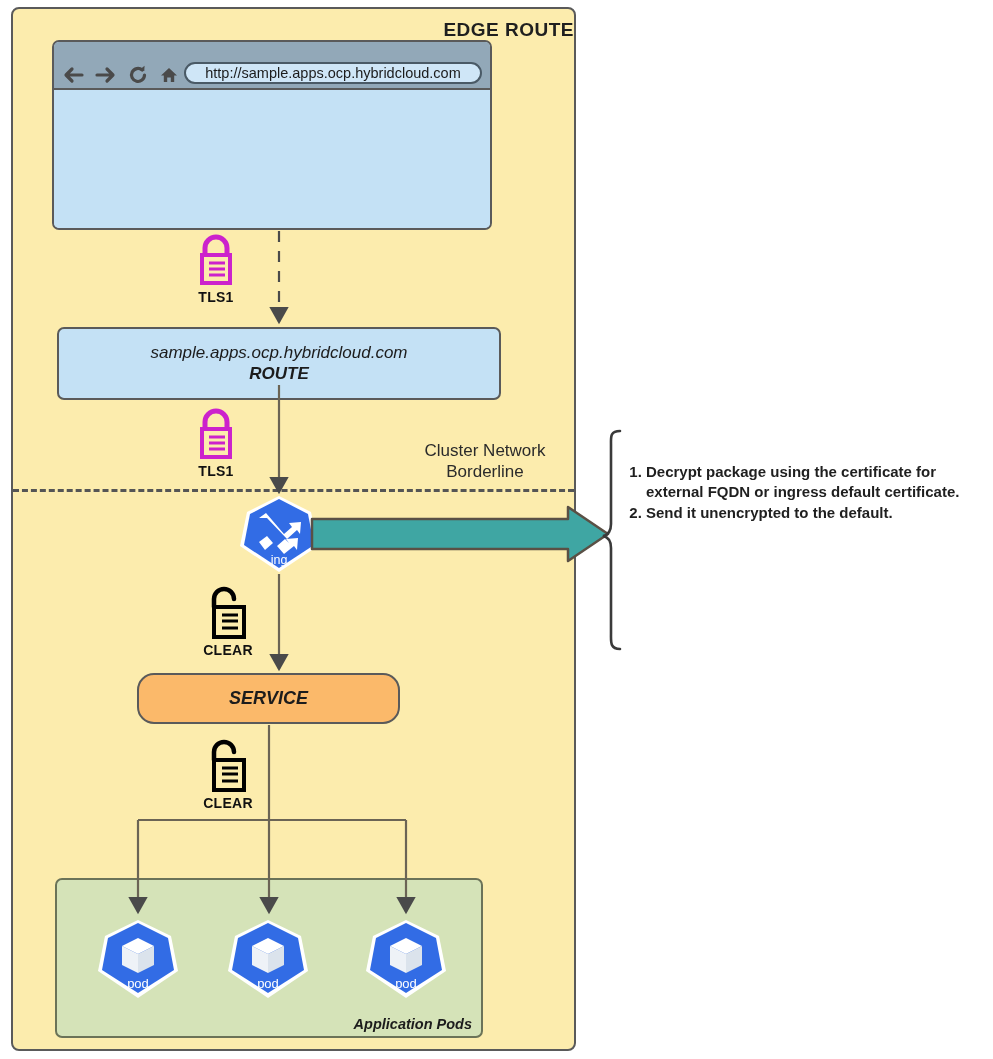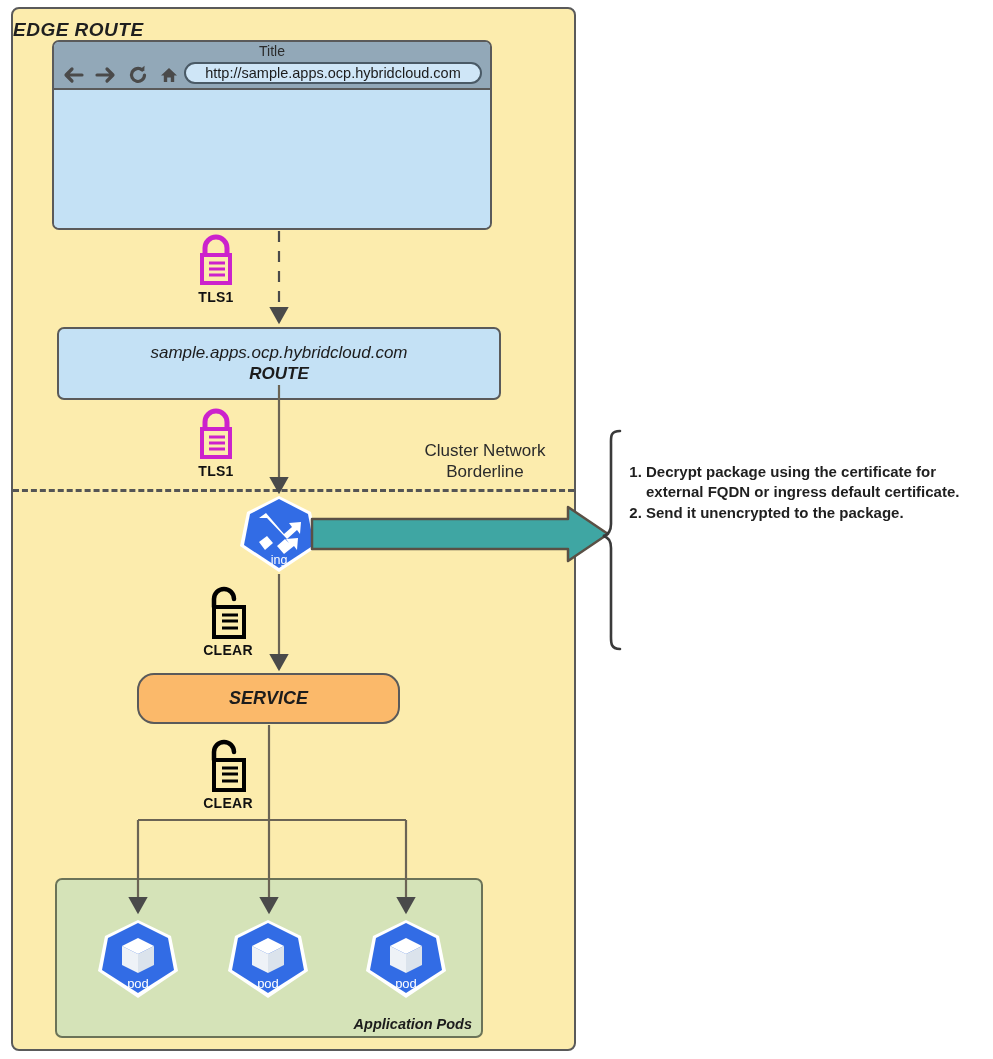--- a/index.html
+++ b/index.html
@@ -17,22 +17,22 @@
     position: absolute;
     left: 11px; top: 7px;
     width: 565px; height: 1044px;
     background: #fcecad;
     border: 2px solid #5a5a5a;
     border-radius: 8px;
   }
   .edge-title {
     position: absolute;
     left: 0; top: 10px; width: 100%;
-    text-align: left;
-    font-weight: bold; font-style: italic;
+    text-align: right;
+    font-weight: bold; 
     font-size: 19px; color: #1f1f1f;
     letter-spacing: 0.5px;
   }
 
   
   .browser {
     position: absolute;
     left: 52px; top: 40px;
     width: 440px; height: 190px;
     border: 2px solid #5a5a5a;
@@ -155,21 +155,20 @@
 <body>
 
 <div id="root">
 
   <div class="edge-panel">
     <div class="edge-title">EDGE ROUTE</div>
   </div>
 
   <div class="browser">
     <div class="browser-toolbar">
-      <div class="browser-title">Title</div>
       <div class="nav-icons">
         <span>
           <svg width="22" height="20" viewBox="0 0 22 20">
               <path d="M20 10 H5 M10 4 L4 10 L10 16" stroke="#4a4a4a" stroke-width="3.2" fill="none" stroke-linecap="round" stroke-linejoin="round"></path>
             </svg>
         </span>
         <span>
           <svg width="22" height="20" viewBox="0 0 22 20">
               <path d="M2 10 H17 M12 4 L18 10 L12 16" stroke="#4a4a4a" stroke-width="3.2" fill="none" stroke-linecap="round" stroke-linejoin="round"></path>
             </svg>
@@ -243,21 +242,21 @@
     <svg width="26" height="224" viewBox="0 0 26 224">
       <path d="M20 3 C10 3 11 9 11 16 V96 C11 104 8 107 3 108 C8 109 11 112 11 120 V206 C11 214 10 221 20 221" stroke="#3a3a3a" stroke-width="2.6" fill="none" stroke-linecap="round"></path>
     </svg>
   </div>
 
   <div class="annotation">
     <ol>
       <li>
         <span>Decrypt</span><span style="font-weight:bold"> package using the certificate for external FQDN or ingress default certificate.</span>
       </li>
-      <li>Send it unencrypted to the package.</li>
+      <li>Send it unencrypted to the default.</li>
     </ol>
   </div>
 
   <div class="lock" style="left:198px; top:585px; width:60px;">
     <svg width="52" height="56" viewBox="0 0 52 56">
       <path d="M12 22 V14 a10 10 0 0 1 20 0" stroke="#000" stroke-width="4.5" fill="none" stroke-linecap="round"></path>
       <rect x="12" y="22" width="30" height="30" stroke="#000" stroke-width="4" fill="none"></rect>
       <path d="M20 30 H36 M20 36 H36 M20 43 H36" stroke="#000" stroke-width="3" fill="none"></path>
     </svg>
     <div class="cap">CLEAR</div>

